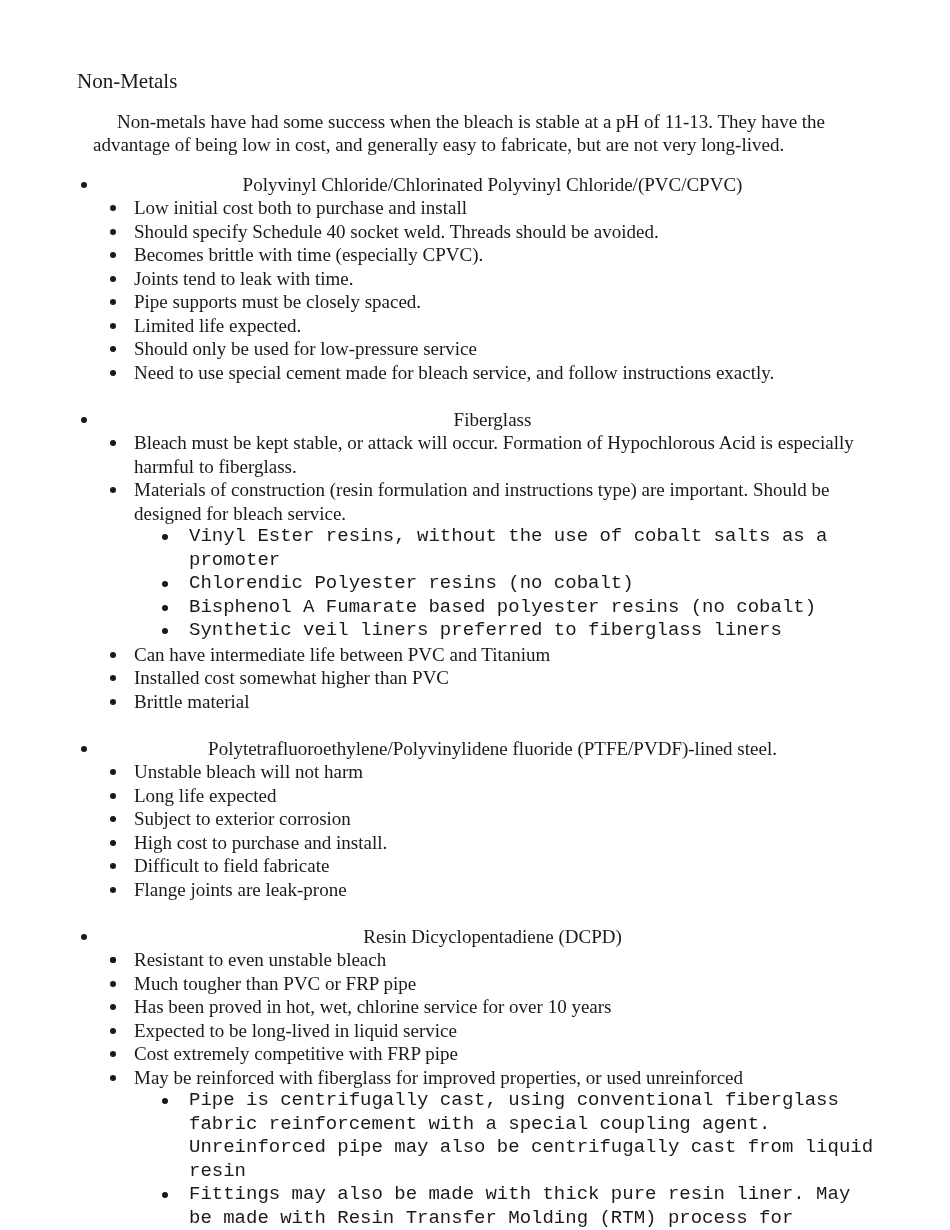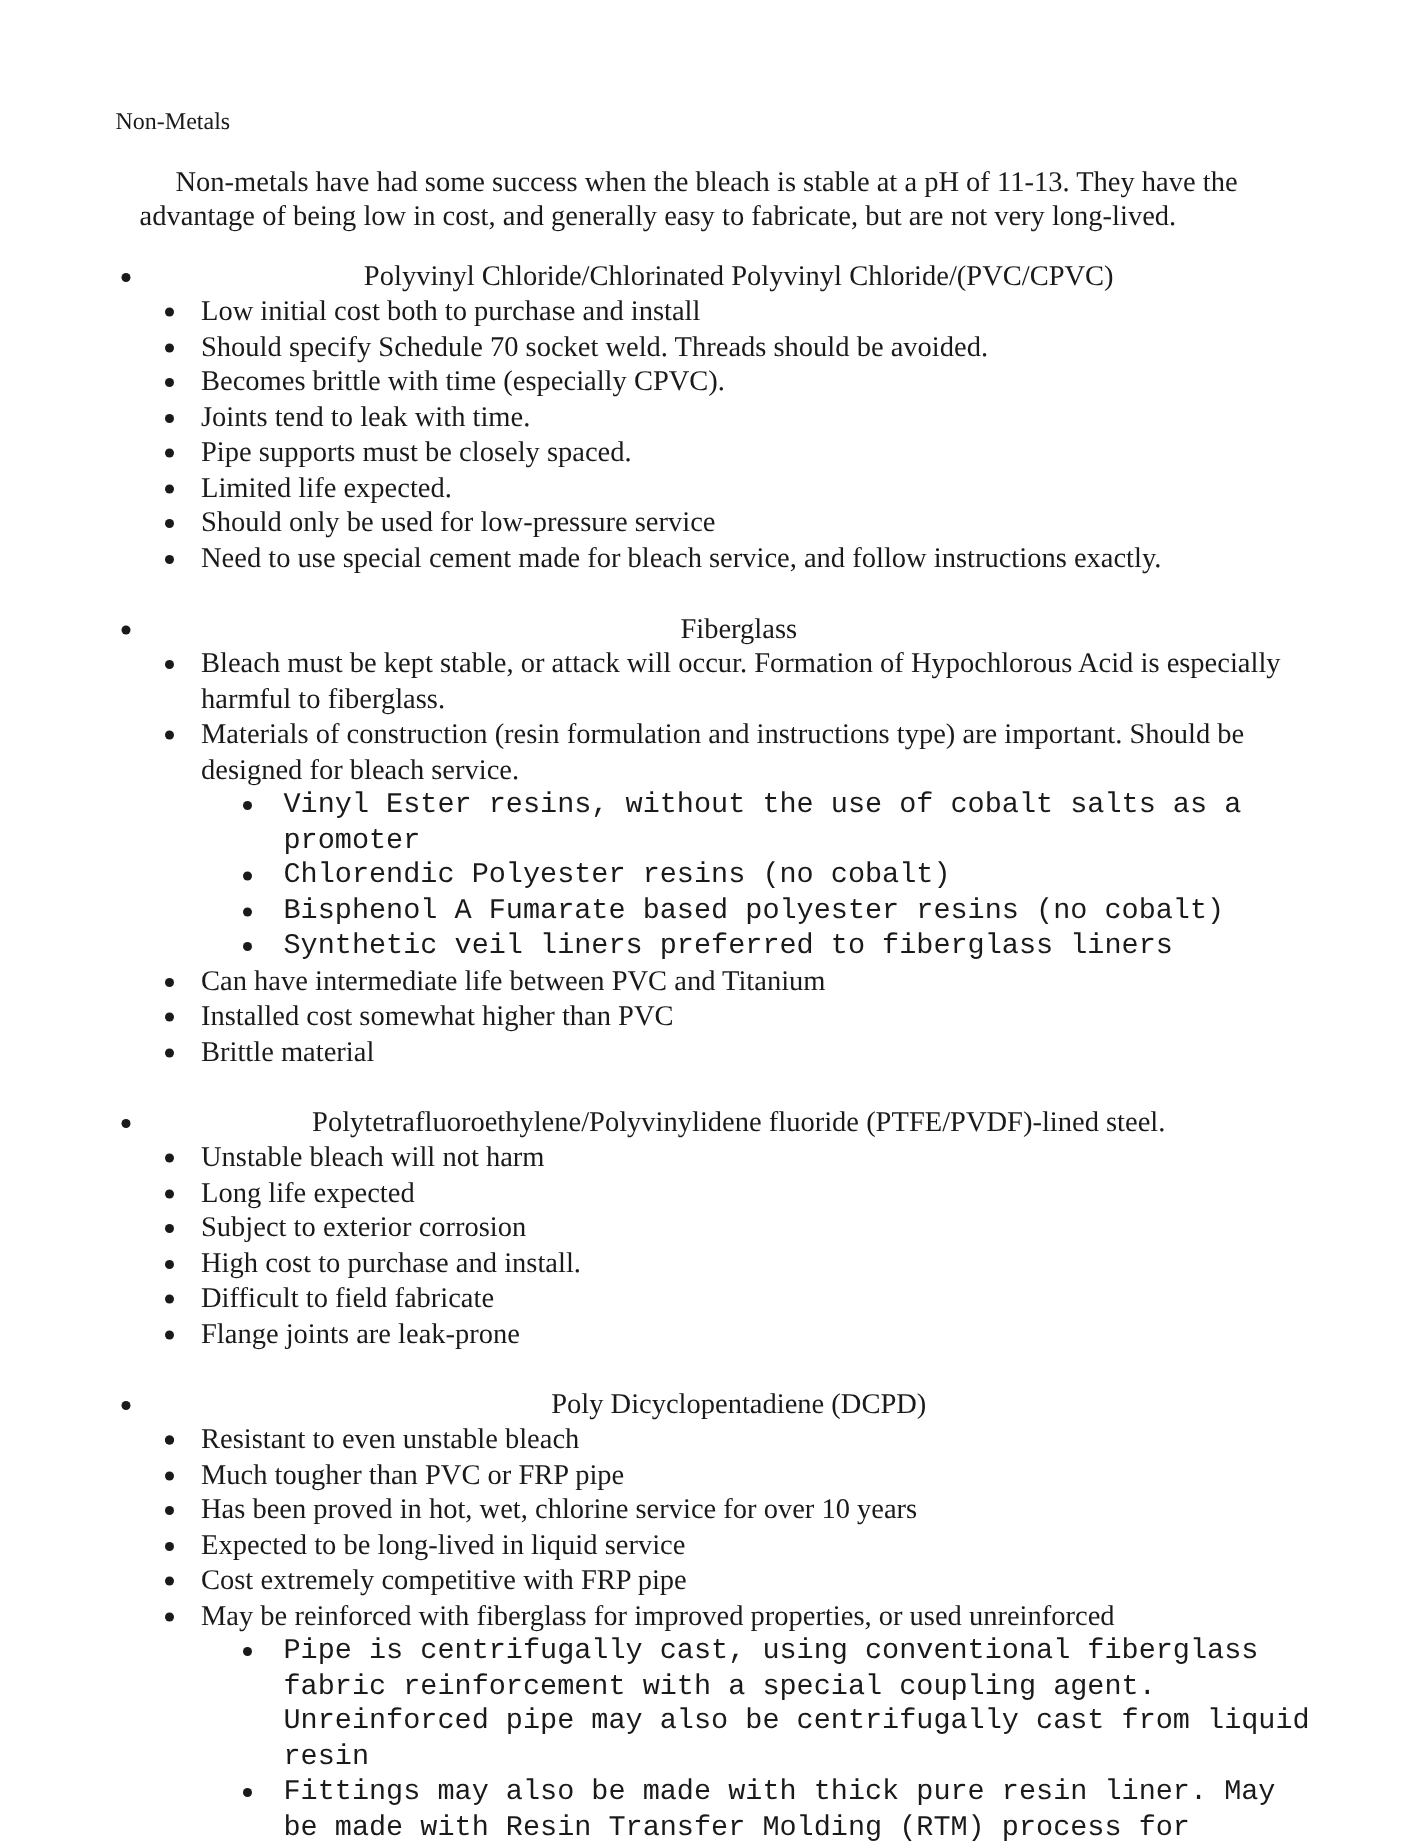--- a/index.html
+++ b/index.html
@@ -19,21 +19,21 @@
     color: #1a1a1a;
   }
   .content {
     position: absolute;
     left: 77px;
     top: 70px;
     width: 800px;
   }
   .doc-title {
     margin: 0;
-    font-size: 16px;
+    font-size: 21px;
     font-weight: normal;
   }
   .intro {
     margin: 16px;
     text-indent: 24px;
   }
   .section + .section {
     margin-top: 23.5px;
   }
   .li {
@@ -61,21 +61,21 @@
 <body>
 
 <div class="page">
   <div class="content">
     <p class="doc-title">Non-Metals</p>
     <p class="intro">Non-metals have had some success when the bleach is stable at a pH of 11-13. They have the advantage of being low in cost, and generally easy to fabricate, but are not very long-lived.</p>
     <div>
         <div class="section">
           <div class="li l1"><span class="marker"></span><span class="txt">Polyvinyl Chloride/Chlorinated Polyvinyl Chloride/(PVC/CPVC)</span></div>
           <div class="li l2"><span class="marker"></span><span class="txt">Low initial cost both to purchase and install</span></div>
-          <div class="li l2"><span class="marker"></span><span class="txt">Should specify Schedule 70 socket weld. Threads should be avoided.</span></div>
+          <div class="li l2"><span class="marker"></span><span class="txt">Should specify Schedule 40 socket weld. Threads should be avoided.</span></div>
           <div class="li l2"><span class="marker"></span><span class="txt">Becomes brittle with time (especially CPVC).</span></div>
           <div class="li l2"><span class="marker"></span><span class="txt">Joints tend to leak with time.</span></div>
           <div class="li l2"><span class="marker"></span><span class="txt">Pipe supports must be closely spaced.</span></div>
           <div class="li l2"><span class="marker"></span><span class="txt">Limited life expected.</span></div>
           <div class="li l2"><span class="marker"></span><span class="txt">Should only be used for low-pressure service</span></div>
           <div class="li l2"><span class="marker"></span><span class="txt">Need to use special cement made for bleach service, and follow instructions exactly.</span></div>
         </div>
         <div class="section">
           <div class="li l1"><span class="marker"></span><span class="txt">Fiberglass</span></div>
           <div class="li l2"><span class="marker"></span><span class="txt">Bleach must be kept stable, or attack will occur. Formation of Hypochlorous Acid is especially harmful to fiberglass.</span></div>
@@ -91,21 +91,21 @@
         <div class="section">
           <div class="li l1"><span class="marker"></span><span class="txt">Polytetrafluoroethylene/Polyvinylidene fluoride (PTFE/PVDF)-lined steel.</span></div>
           <div class="li l2"><span class="marker"></span><span class="txt">Unstable bleach will not harm</span></div>
           <div class="li l2"><span class="marker"></span><span class="txt">Long life expected</span></div>
           <div class="li l2"><span class="marker"></span><span class="txt">Subject to exterior corrosion</span></div>
           <div class="li l2"><span class="marker"></span><span class="txt">High cost to purchase and install.</span></div>
           <div class="li l2"><span class="marker"></span><span class="txt">Difficult to field fabricate</span></div>
           <div class="li l2"><span class="marker"></span><span class="txt">Flange joints are leak-prone</span></div>
         </div>
         <div class="section">
-          <div class="li l1"><span class="marker"></span><span class="txt">Poly Dicyclopentadiene (DCPD)</span></div>
+          <div class="li l1"><span class="marker"></span><span class="txt">Resin Dicyclopentadiene (DCPD)</span></div>
           <div class="li l2"><span class="marker"></span></div>
           <div class="li l2"><span class="marker"></span><span class="txt">Resistant to even unstable bleach</span></div>
           <div class="li l2"><span class="marker"></span><span class="txt">Much tougher than PVC or FRP pipe</span></div>
           <div class="li l2"><span class="marker"></span><span class="txt">Has been proved in hot, wet, chlorine service for over 10 years</span></div>
           <div class="li l2"><span class="marker"></span><span class="txt">Expected to be long-lived in liquid service</span></div>
           <div class="li l2"><span class="marker"></span><span class="txt">Cost extremely competitive with FRP pipe</span></div>
           <div class="li l2"><span class="marker"></span><span class="txt">May be reinforced with fiberglass for improved properties, or used unreinforced</span></div>
           <div class="li l3"><span class="marker"></span><span class="txt">Pipe is centrifugally cast, using conventional fiberglass fabric reinforcement with a special coupling agent. Unreinforced pipe may also be centrifugally cast from liquid resin</span></div>
           <div class="li l3"><span class="marker"></span><span class="txt">Fittings may also be made with thick pure resin liner. May be made with Resin Transfer Molding (RTM) process for fiberglass-reinforced fittings, or by Resin Injection Molding</span></div>
         </div>

